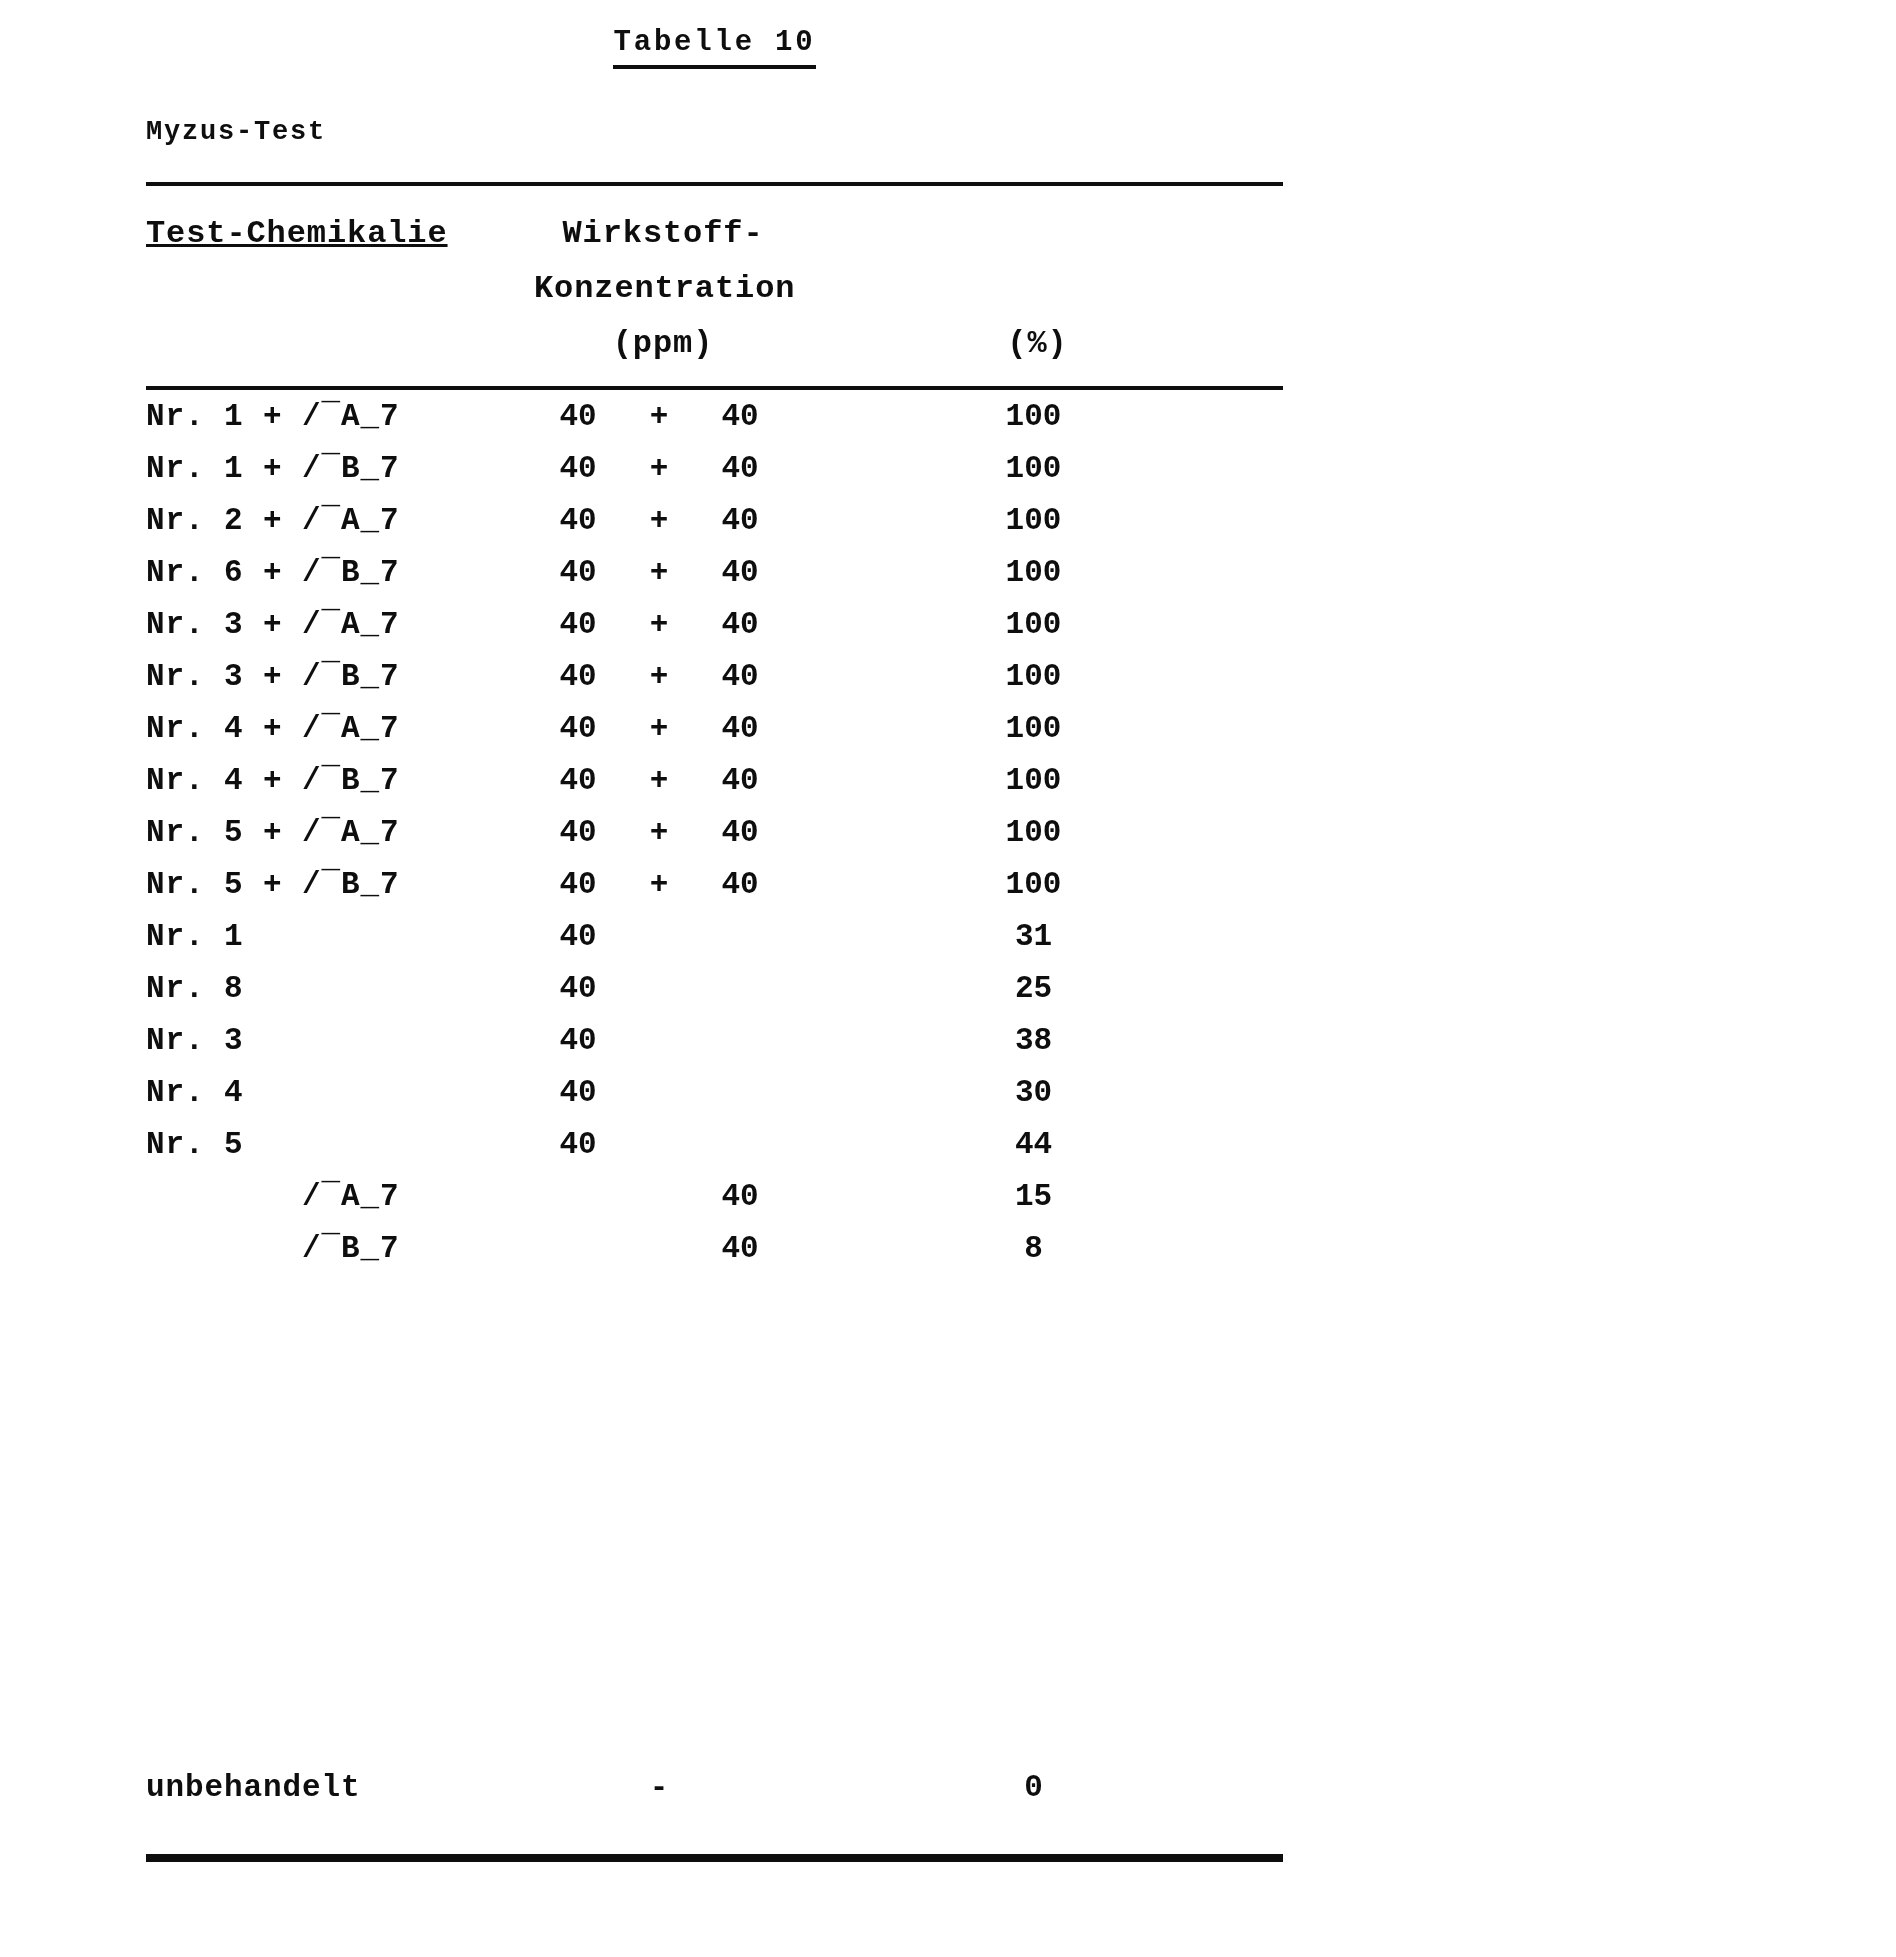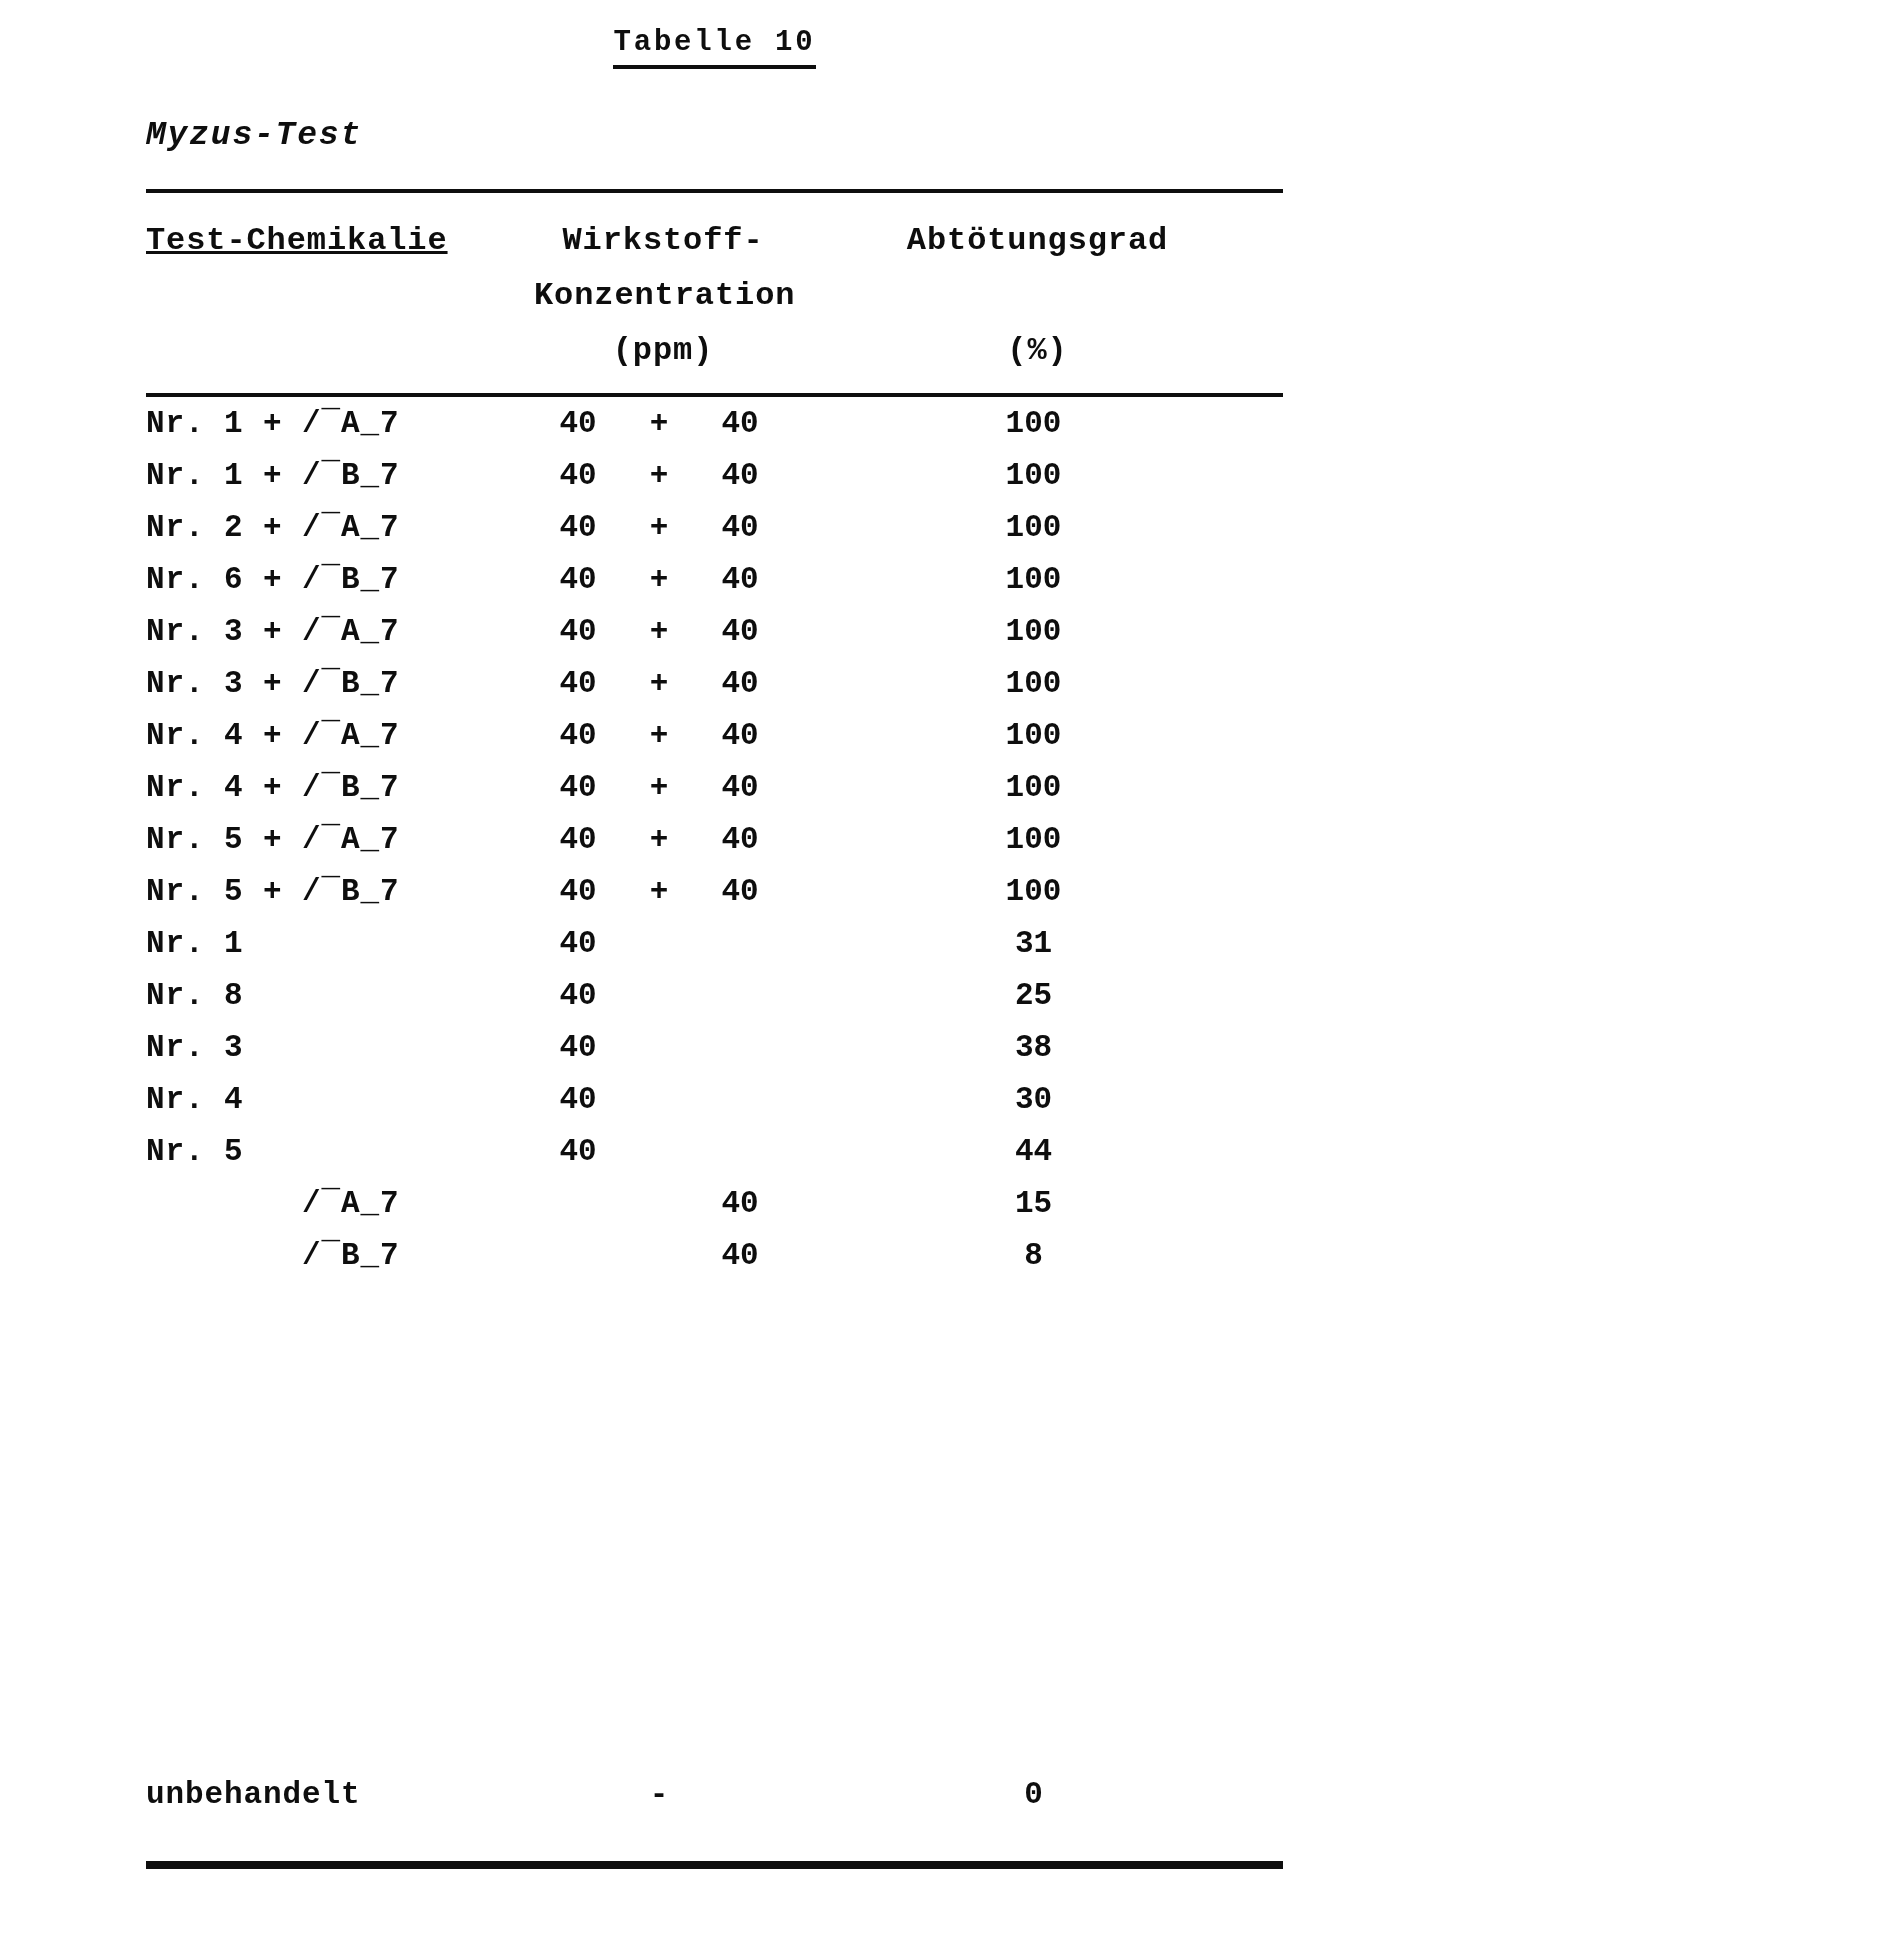--- a/index.html
+++ b/index.html
@@ -27,24 +27,23 @@
     margin: 13px 0 0 0;
   }
   .title {
     display: inline-block;
     font-size: 29px;
     letter-spacing: 2.8px;
     border-bottom: 4.6px solid #0e0e0e;
     padding-bottom: 5.5px;
   }
   .subtitle {
-    font-size: 33px;
+    font-size: 27px;
     letter-spacing: 1.8px;
     margin-top: 48px;
-    font-style: italic;
   }
   .rule {
     width: 100%;
     background: #0e0e0e;
   }
   .rule-top    { height: 4.6px; margin-top: 35px; }
   .rule-mid    { height: 4.6px; }
   .rule-bottom { height: 7.4px; margin-top: 41px; }
 
   .header {
@@ -86,21 +85,20 @@
   </div>
 
   <div class="subtitle">Myzus-Test</div>
 
   <div class="rule rule-top"></div>
 
   <div class="header">
     <div class="hrow">
       <div class="hcell left">Test-Chemikalie</div>
       <div class="hcell mid">Wirkstoff-</div>
-      <div class="hcell right">Abtötungsgrad</div>
     </div>
     <div class="hrow">
       <div class="hcell left"></div>
       <div class="hcell mid">Konzentration</div>
       <div class="hcell right"></div>
     </div>
     <div class="hrow">
       <div class="hcell left"></div>
       <div class="hcell mid">(ppm)</div>
       <div class="hcell right">(%)</div>

